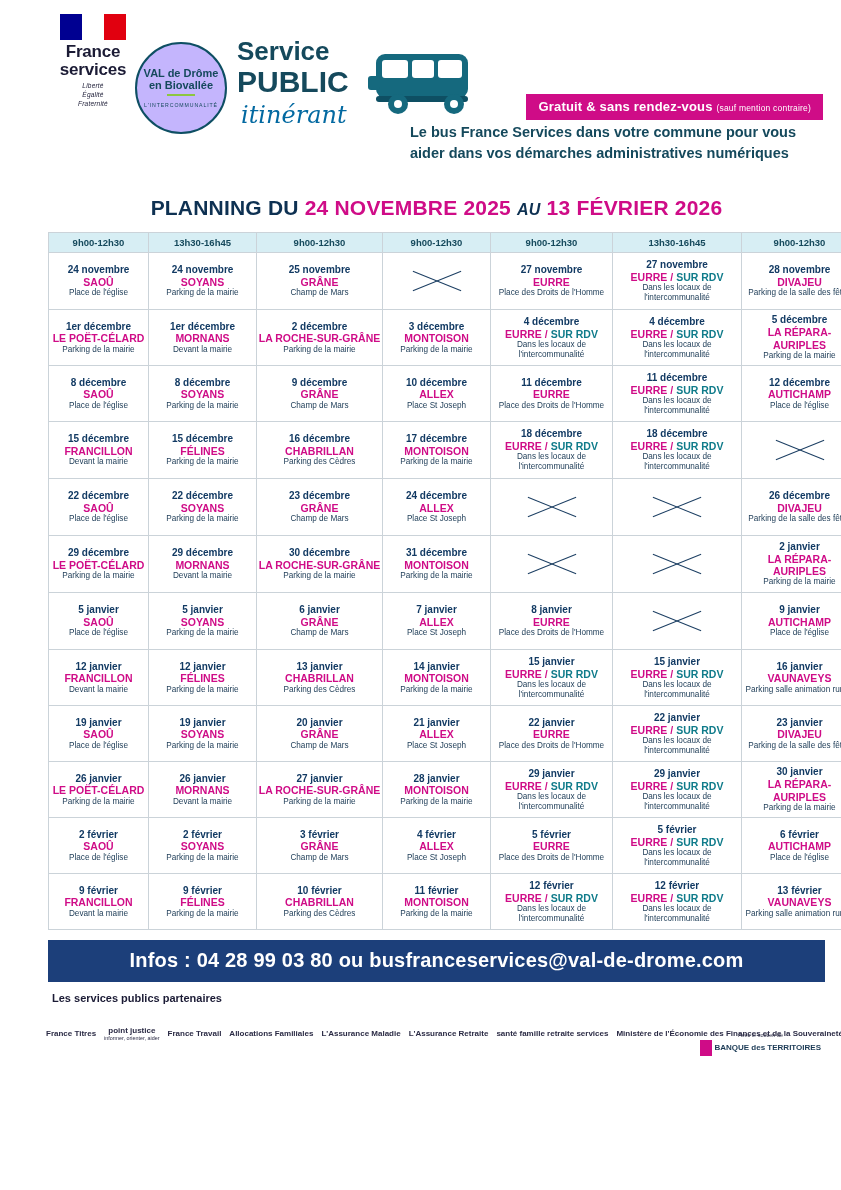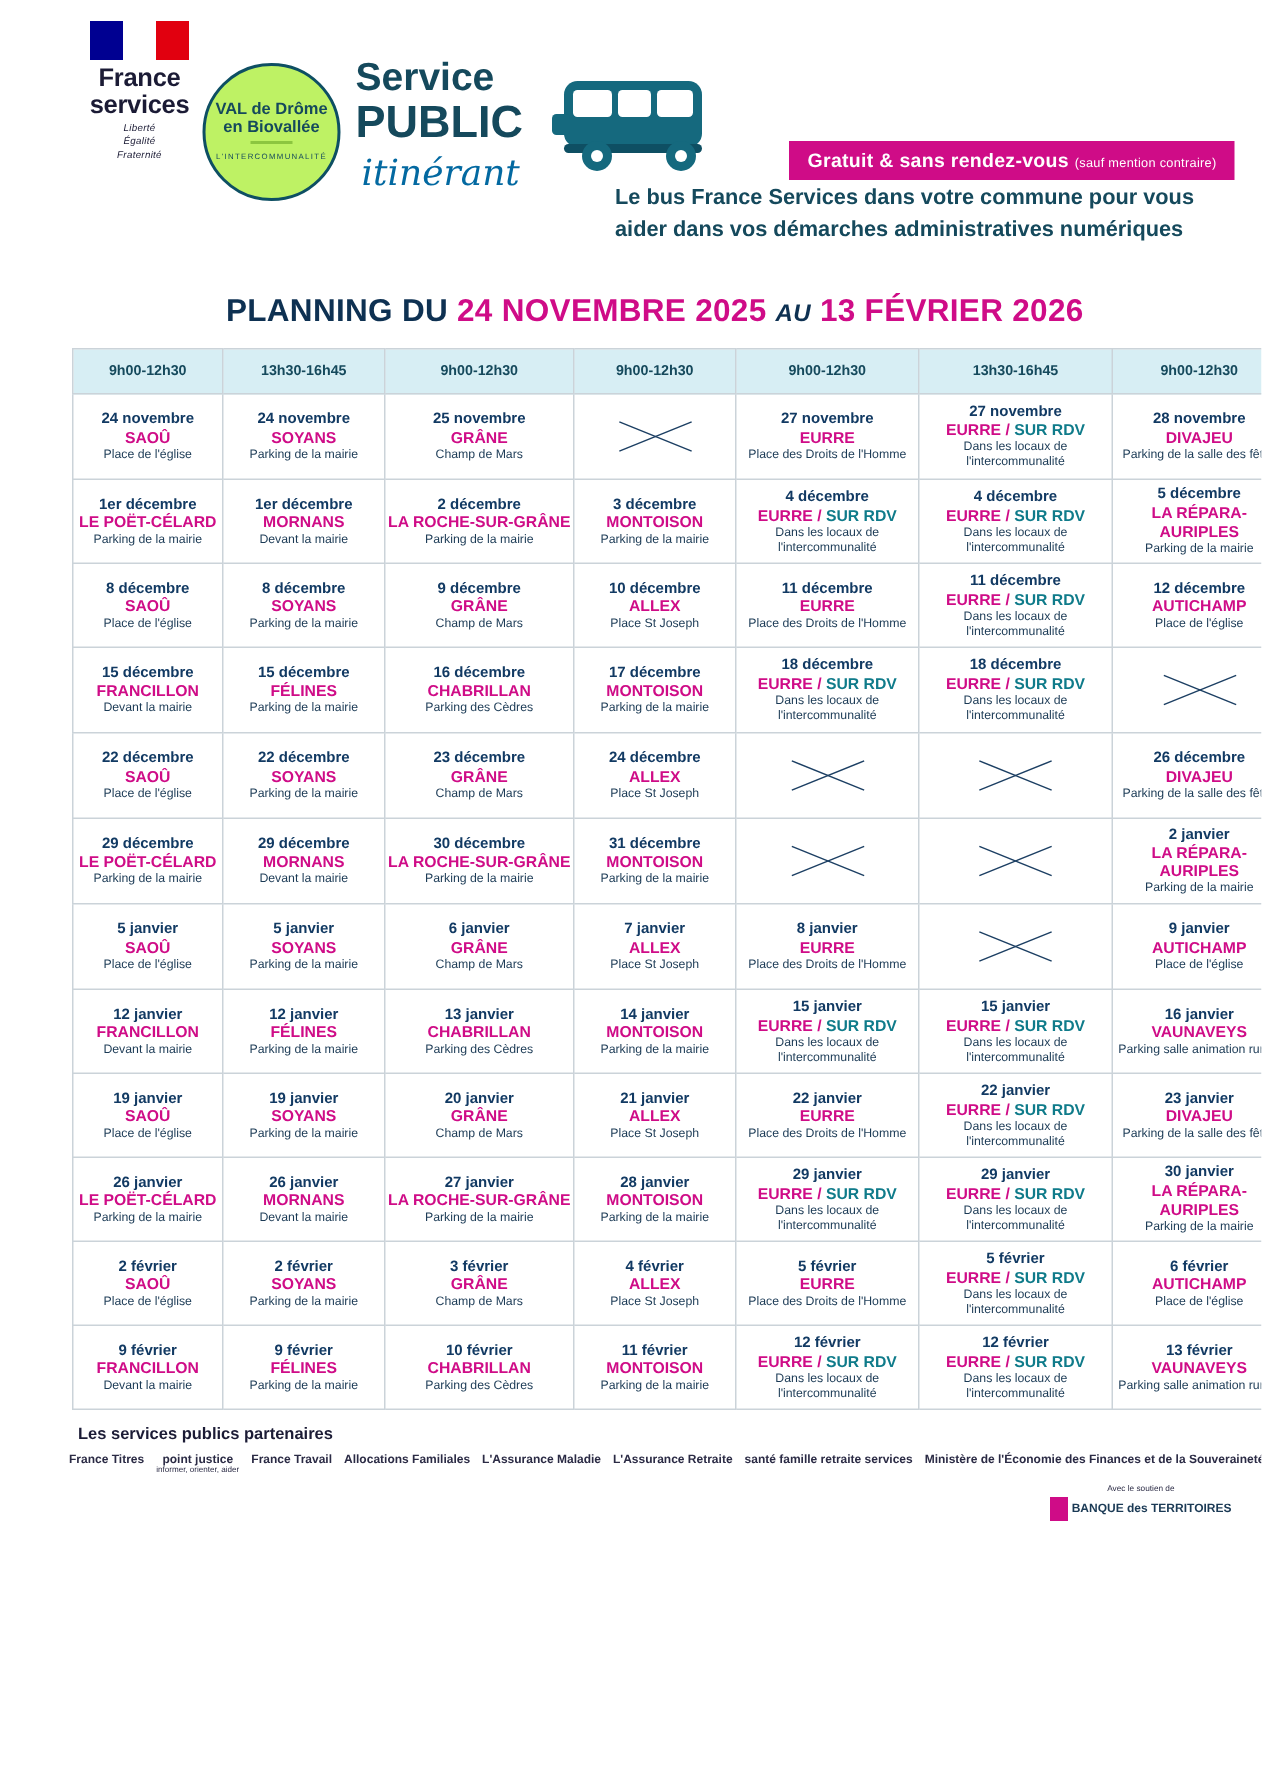--- a/index.html
+++ b/index.html
@@ -40,21 +40,21 @@
     line-height: 1.04; letter-spacing: -0.2px;
   }
   .fr-motto {
     margin-top: 4px; font-size: 6.5px; color: #1b1b35;
     font-style: italic; line-height: 1.35; letter-spacing: .2px;
   }
 
   .vdb-circle {
     position: absolute; left: 103px; top: 42px;
     width: 92px; height: 92px; border-radius: 50%;
-    background: #bef264;
+    background: #c4b5fd;
     border: 2px solid #0e4f63;
     display: flex; flex-direction: column;
     align-items: center; justify-content: center;
     text-align: center;
   }
   .vdb-circle .l1 { font-size: 11px; font-weight: bold; color: #15495c; line-height: 1.05;}
   .vdb-circle .l2 { font-size: 11px; font-weight: bold; color: #15495c; line-height: 1.05;}
   .vdb-circle .l3 { font-size: 5.2px; color: #15495c; letter-spacing: .9px; margin-top: 3px;}
   .vdb-circle .dot { width: 28px; height: 2px; background: #8cc63f; margin: 3px 0; }
 
@@ -120,21 +120,21 @@
     font-weight: bold;
     letter-spacing: .6px;
     height: 24px;
     text-align: center;
   }
   .hourhead {
     background: #d7eef4;
     color: #15495c;
     font-size: 9.5px;
     font-weight: bold;
-    height: 30px;
+    height: 20px;
     text-align: center;
   }
   .cell {
     height: 56px;
     text-align: center;
     line-height: 1.18;
     padding: 3px 2px;
   }
   .c-date { font-size: 10px; font-weight: bold; color: #123a63; }
   .c-town { font-size: 10.5px; font-weight: bold; }
@@ -162,21 +162,21 @@
     font-size: 20px;
     font-weight: bold;
     padding: 9px 0 10px 0;
     letter-spacing: .2px;
   }
   .partners-title {
     margin: 10px 0 6px 20px;
     font-size: 11px; font-weight: bold; color: #1b1b35;
   }
   .partners {
-    display: flex; align-items: flex-start; gap: 8px;
+    display: flex; align-items: center; gap: 8px;
     margin: 0 14px; height: 48px;
     position: relative;
   }
   .plogo {
     font-size: 5.4px; color: #2b2b45;
     text-align: center; line-height: 1.15;
     flex: 0 0 auto;
   }
   .plogo .big { font-size: 8px; font-weight: bold; display:block; }
   .soutien {
@@ -699,20 +699,21 @@
           </td>
           <td class="cell">
             <div class="c-date">13 février</div>
             <div class="c-town t-pink">VAUNAVEYS</div>
             <div class="c-place">Parking salle animation rurale</div>
           </td>
         </tr>
       </tbody>
   </table>
 
+  <div class="infos">Infos : 04 28 99 03 80 ou busfranceservices@val-de-drome.com</div>
 
   <div class="partners-title">Les services publics partenaires</div>
 
   <div class="partners" id="partners">
     <div class="plogo">
         <span class="big">France Titres</span>
       </div>
       <div class="plogo"><span class="big">point justice</span>informer, orienter, aider</div>
       <div class="plogo">
         <span class="big">France Travail</span>

